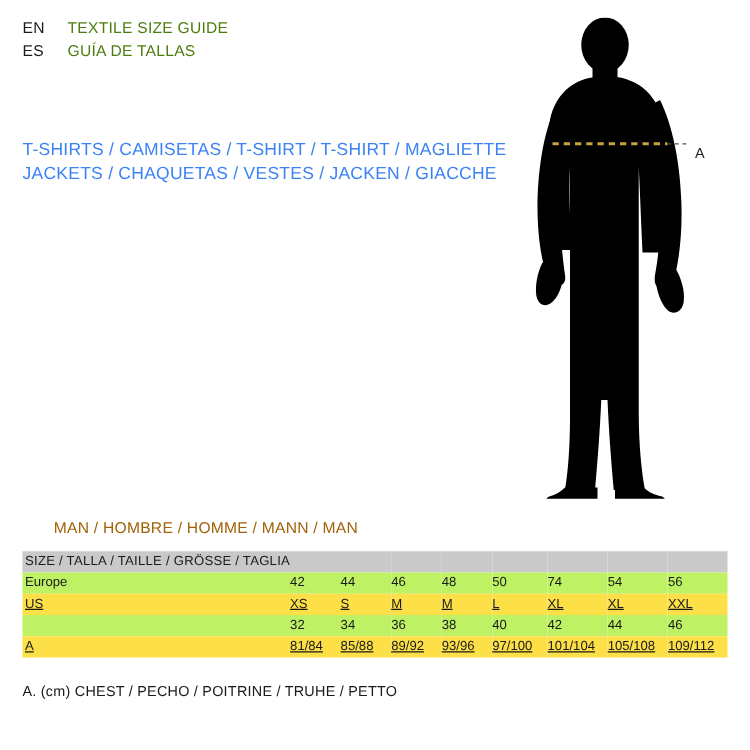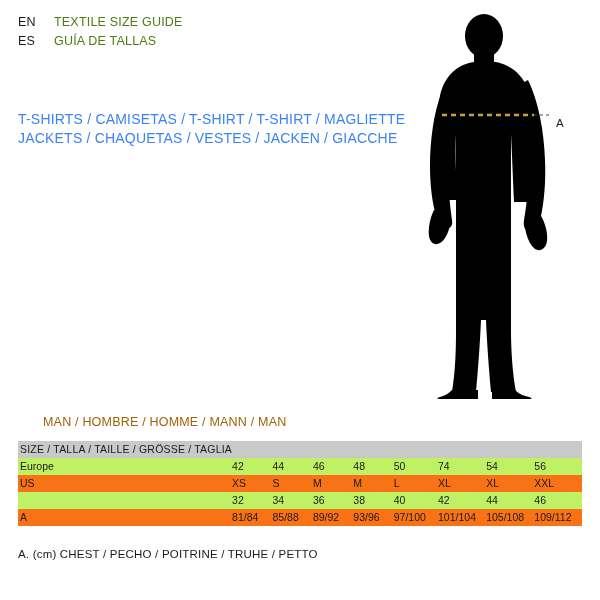--- a/index.html
+++ b/index.html
@@ -103,21 +103,21 @@
     line-height: 17px;
     vertical-align: middle;
     white-space: nowrap;
   }
   .size-table tr.head td {
     background: #c9c9c9;
     font-size: 10.5px;
     letter-spacing: 0.2px;
   }
   .size-table tr.light td { background: #bef264; }
-  .size-table tr.dark td  { background: #f97316; }
+  .size-table tr.dark td  { background: #fde047; text-decoration: underline; }
 
   .c-label { width: 84px; padding-left: 2px !important; }
   .c-val   { width: 68px; }
 
   .footnote {
     position: absolute;
     left: 18px;
     top: 548px;
     font-size: 11.5px;
     letter-spacing: 0.2px;

